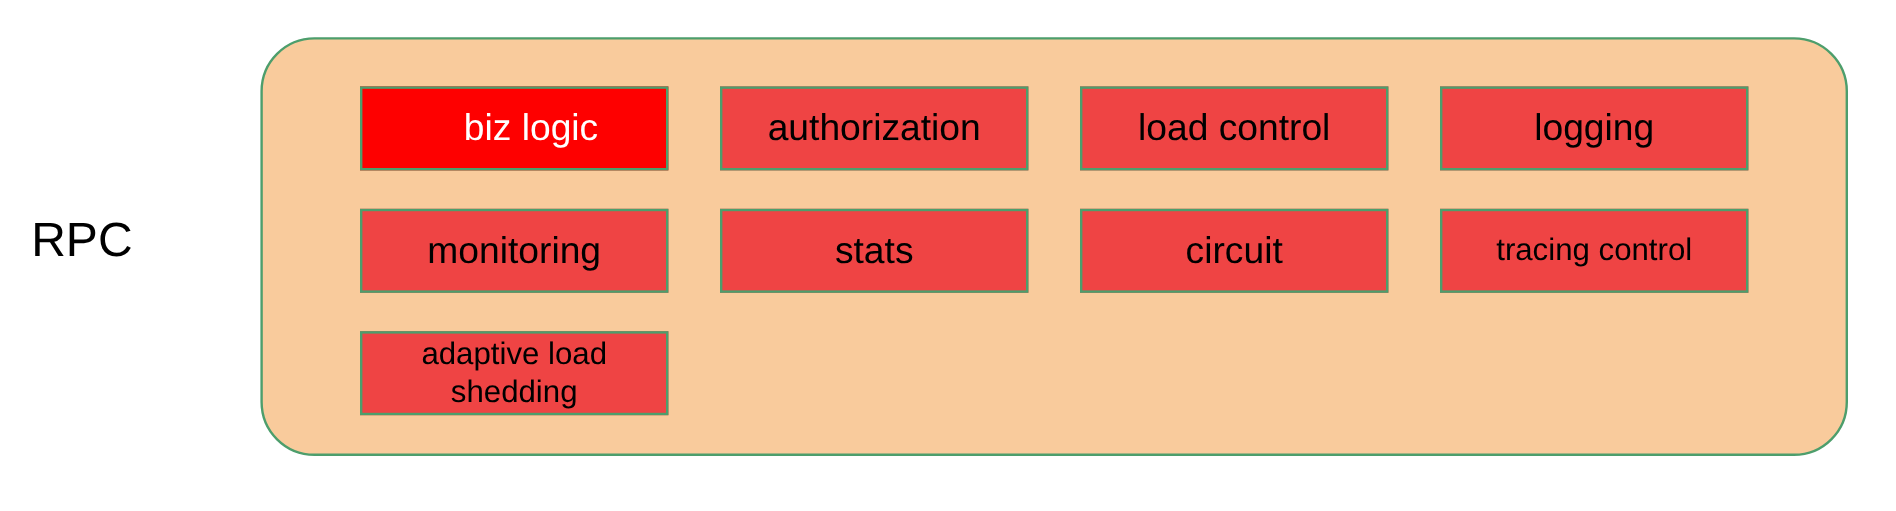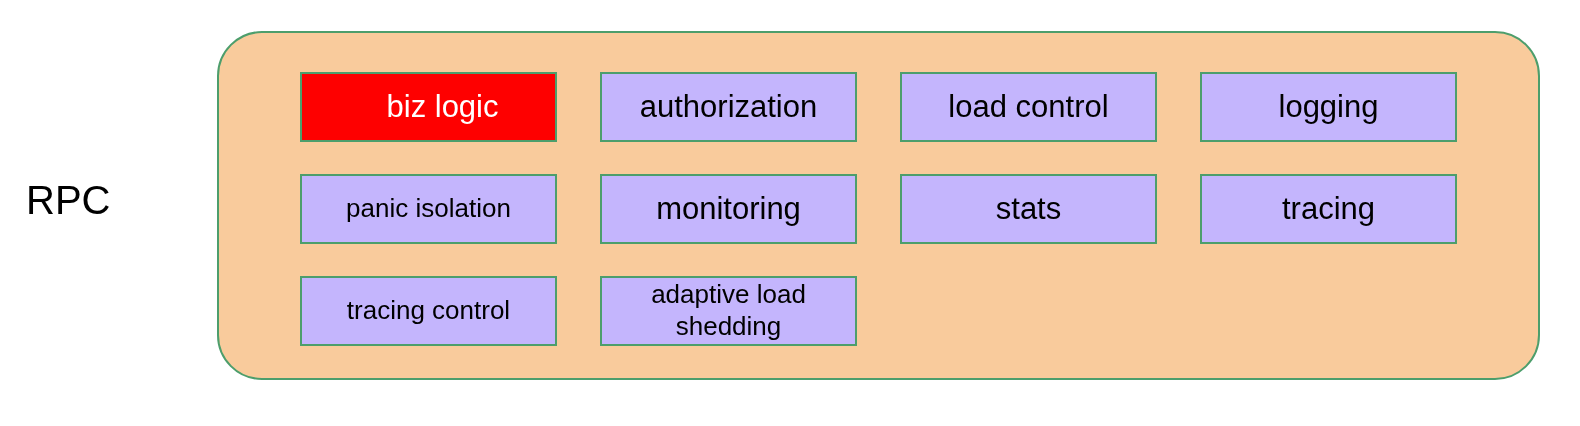--- a/index.html
+++ b/index.html
@@ -41,21 +41,21 @@
     left: 81px;
     top: 39px;
     display: grid;
     grid-template-columns: repeat(4, 257px);
     grid-template-rows: repeat(3, 70px);
     column-gap: 43px;
     row-gap: 32px;
   }
   .cell {
     box-sizing: border-box;
-    background: #c4b5fd;
+    background: #ef4444;
     border: 2px solid #4d9e6c;
     color: #000000;
     display: flex;
     align-items: center;
     justify-content: center;
     text-align: center;
     font-size: 31px;
     line-height: 1.2;
     white-space: pre-line;
   }
@@ -74,22 +74,21 @@
 
 <div id="canvas">
   <div id="rpc-label">RPC</div>
 
   <div id="rpc-container">
     <div id="grid">
         <div class="cell highlight">biz logic</div>
         <div class="cell">authorization</div>
         <div class="cell">load control</div>
         <div class="cell">logging</div>
-        <div class="cell sm">panic isolation</div>
         <div class="cell">monitoring</div>
         <div class="cell">stats</div>
-        <div class="cell">tracing</div>
+        <div class="cell">circuit</div>
         <div class="cell sm">tracing control</div>
         <div class="cell sm">adaptive load
 shedding</div>
       </div>
   </div>
 </div>
 
 </body></html>

